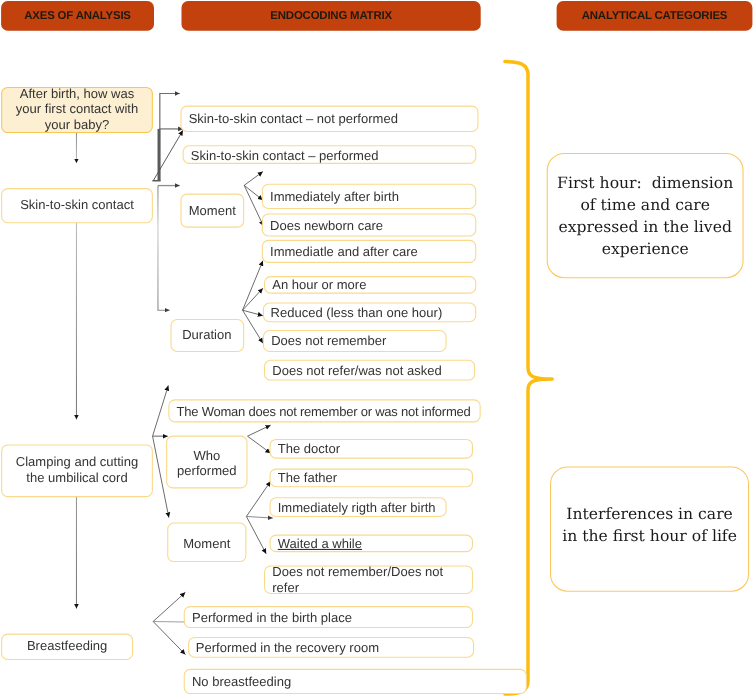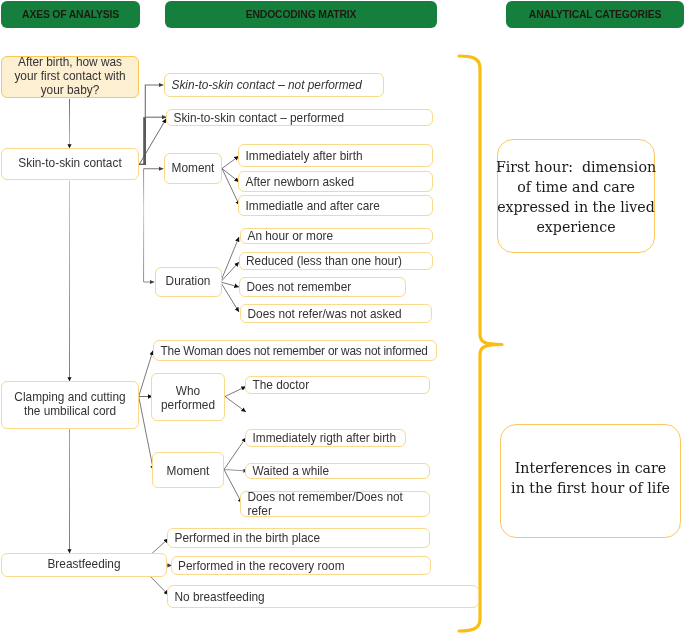--- a/index.html
+++ b/index.html
@@ -1,24 +1,24 @@
 <!DOCTYPE html>
 <html><head>
 <meta charset="utf-8">
 <style>
   html,body{margin:0;padding:0;}
   body{width:685px;height:633px;background:#ffffff;font-family:"Liberation Sans",sans-serif;overflow:hidden;}
   #stage{position:relative;width:685px;height:633px;}
   svg.lines{position:absolute;left:0;top:0;width:685px;height:633px;overflow:visible;}
 
-  .pill{position:absolute;background:#15803d;border-radius:6px;display:flex;align-items:center;
+  .pill{position:absolute;background:#c2410c;border-radius:6px;display:flex;align-items:center;
         justify-content:center;color:#1f1a10;font-weight:bold;font-size:10.4px;letter-spacing:-0.18px;}
 
   .nbox{position:absolute;box-sizing:border-box;border:1px solid #FAD98B;border-radius:6px;
-        display:flex;align-items:center;font-size:11.85px;color:#333333;line-height:13.8px;background:#fff;}
+        display:flex;align-items:center;font-size:11.85px;color:#333333;line-height:13.8px;background:#fff;margin-top:23px;}
   .nbox.c{justify-content:center;text-align:center;}
   .nbox.l{justify-content:flex-start;padding-left:6.5px;padding-right:4px;padding-top:2px;}
   .nbox.nw{white-space:nowrap;}
   .qbox{background:#FDEFD2;border:1px solid #F8C852;}
 
   .catbox{position:absolute;box-sizing:border-box;border:1.1px solid #FBC85F;border-radius:16px;
           display:flex;align-items:center;justify-content:center;text-align:center;
           font-family:"DejaVu Serif",serif;font-size:14.2px;color:#1a1a1a;line-height:1.4;background:#fff;white-space:nowrap;}
 </style>
 </head>
@@ -126,51 +126,52 @@
   <div class="pill" style="left:1px;top:1px;width:139px;height:27px;">AXES OF ANALYSIS</div>
   <div class="pill" style="left:165px;top:1px;width:272px;height:27px;text-align:center;">ENDOCODING MATRIX</div>
   <div class="pill" style="left:506px;top:1px;width:178px;height:27px;">ANALYTICAL CATEGORIES</div>
 
   <div class="nbox c qbox" style="left:1px;top:56px;width:138px;height:42px;padding:0 4px;">After birth, how was<br>your first contact with<br>your baby?</div>
 
   <div class="nbox c" style="left:1px;top:148px;width:138px;height:32px;">Skin-to-skin contact</div>
 
   <div class="nbox c" style="left:1px;top:381px;width:138px;height:48px;padding:0 6px;">Clamping and cutting<br>the umbilical cord</div>
 
-  <div class="nbox c" style="left:1px;top:553px;width:166px;height:24px;">Breastfeeding</div>
+  <div class="nbox c" style="left:1px;top:553px;width:120px;height:24px;">Breastfeeding</div>
 
-  <div class="nbox l" style="left:164px;top:73px;width:220px;height:23.5px;font-style:italic;">Skin-to-skin contact – not performed</div>
+  <div class="nbox l" style="left:164px;top:73px;width:271px;height:23.5px;">Skin-to-skin contact – not performed</div>
 
   <div class="nbox l" style="left:166px;top:109px;width:267px;height:17px;">Skin-to-skin contact – performed</div>
 
   <div class="nbox c" style="left:164px;top:153px;width:58px;height:31px;">Moment</div>
 
   <div class="nbox l" style="left:238px;top:144px;width:195px;height:23px;">Immediately after birth</div>
-  <div class="nbox l" style="left:238px;top:171px;width:195px;height:21px;">After newborn asked</div>
+  <div class="nbox l" style="left:238px;top:171px;width:195px;height:21px;">Does newborn care</div>
   <div class="nbox l" style="left:238px;top:195px;width:195px;height:21px;">Immediatle and after care</div>
 
   <div class="nbox c" style="left:154.5px;top:267px;width:67px;height:30px;">Duration</div>
 
   <div class="nbox l" style="left:240px;top:228px;width:193px;height:16px;">An hour or more</div>
   <div class="nbox l" style="left:238.5px;top:252px;width:194px;height:18px;">Reduced (less than one hour)</div>
   <div class="nbox l" style="left:239px;top:277px;width:167px;height:20px;">Does not remember</div>
   <div class="nbox l" style="left:240px;top:304px;width:192px;height:19px;">Does not refer/was not asked</div>
 
   <div class="nbox l nw" style="left:153px;top:340px;width:284px;height:21px;letter-spacing:-0.22px;">The Woman does not remember or was not informed</div>
 
   <div class="nbox l" style="left:245px;top:376px;width:185px;height:18px;">The doctor</div>
 
   <div class="nbox c" style="left:151px;top:373px;width:74px;height:48px;padding-top:4px;">Who performed</div>
+  <div class="nbox l" style="left:245px;top:402.5px;width:185px;height:17px;">The father</div>
 
   <div class="nbox c" style="left:152px;top:452px;width:72px;height:36px;padding-top:4px;">Moment</div>
 
   <div class="nbox l" style="left:245px;top:429px;width:161px;height:18px;">Immediately rigth after birth</div>
-  <div class="nbox l" style="left:245px;top:463px;width:185px;height:16px;">Waited a while</div>
+  <div class="nbox l" style="left:245px;top:463px;width:185px;height:16px;text-decoration:underline;">Waited a while</div>
   <div class="nbox l" style="left:240px;top:491px;width:190px;height:26px;">Does not remember/Does not refer</div>
 
   <div class="nbox l" style="left:167px;top:528px;width:263px;height:20px;">Performed in the birth place</div>
   <div class="nbox l" style="left:170.5px;top:556px;width:260px;height:19px;">Performed in the recovery room</div>
   <div class="nbox l" style="left:167px;top:585px;width:312px;height:23px;">No breastfeeding</div>
 
-  <div class="catbox" style="left:497px;top:139px;width:158px;height:114px;padding:4px 18px 0;">First hour:&nbsp; dimension<br>of time and care<br>expressed in the lived<br>experience</div>
+  <div class="catbox" style="left:497px;top:139px;width:179px;height:114px;padding:4px 18px 0;">First hour:&nbsp; dimension<br>of time and care<br>expressed in the lived<br>experience</div>
   <div class="catbox" style="left:500px;top:424px;width:181px;height:114px;padding:0 10px 4px;">Interferences in care<br>in the first hour of life</div>
 
 </div>
 
 </body></html>

